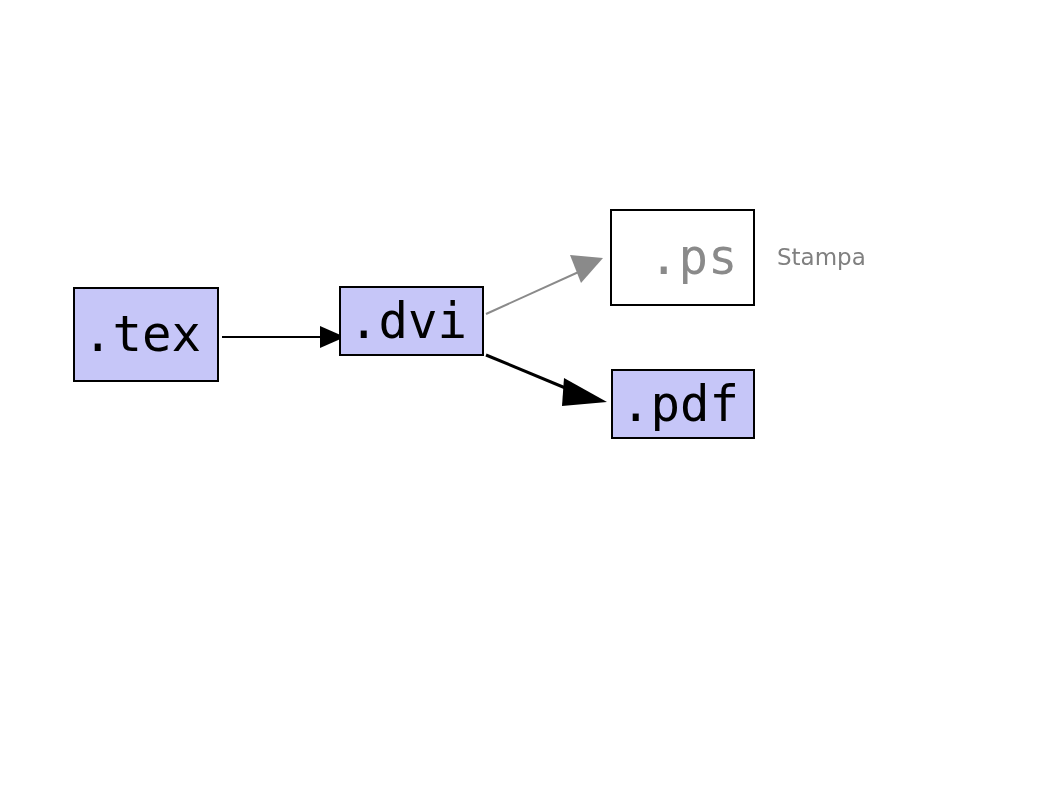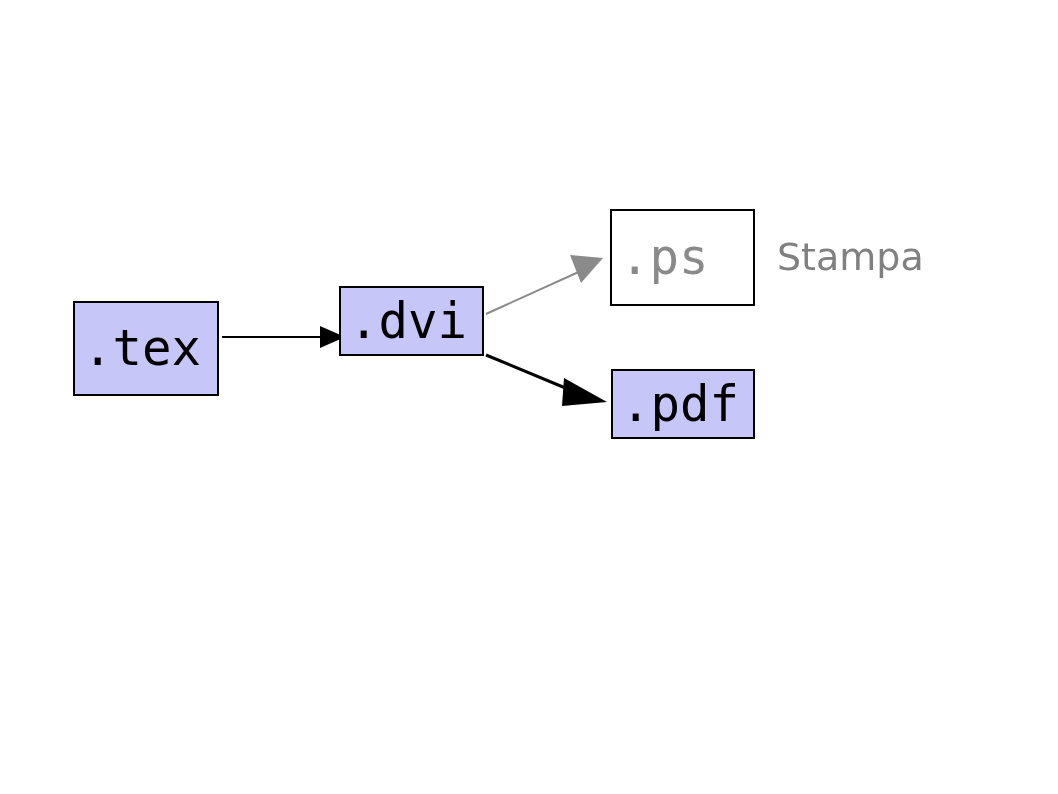--- a/index.html
+++ b/index.html
@@ -33,50 +33,50 @@
     display: block;
     padding-left: 8px;
   }
   #node-tex {
     left: 73px;
     top: 287px;
     width: 146px;
     height: 95px;
     background: #c6c6f8;
     color: #000000;
-    margin-top: 14px;
   }
   #node-dvi {
     left: 339px;
     top: 286px;
     width: 145px;
     height: 70px;
     background: #c6c6f8;
     color: #000000;
   }
   #node-ps {
     left: 610px;
     top: 209px;
     width: 145px;
     height: 97px;
     background: #ffffff;
     color: #8a8a8a;
+    padding-left: 29px;
   }
   #node-pdf {
     left: 611px;
     top: 369px;
     width: 144px;
     height: 70px;
     background: #c6c6f8;
     color: #000000;
   }
   .annotation {
     position: absolute;
     font-family: "DejaVu Sans", "Liberation Sans", sans-serif;
-    font-size: 38px;
+    font-size: 23px;
     line-height: 38px;
     white-space: pre-line;
   }
   #ann-stampa {
     left: 777px;
     top: 238px;
     color: #808080;
   }
   #ann-stampa-visual {
     left: 777px;

